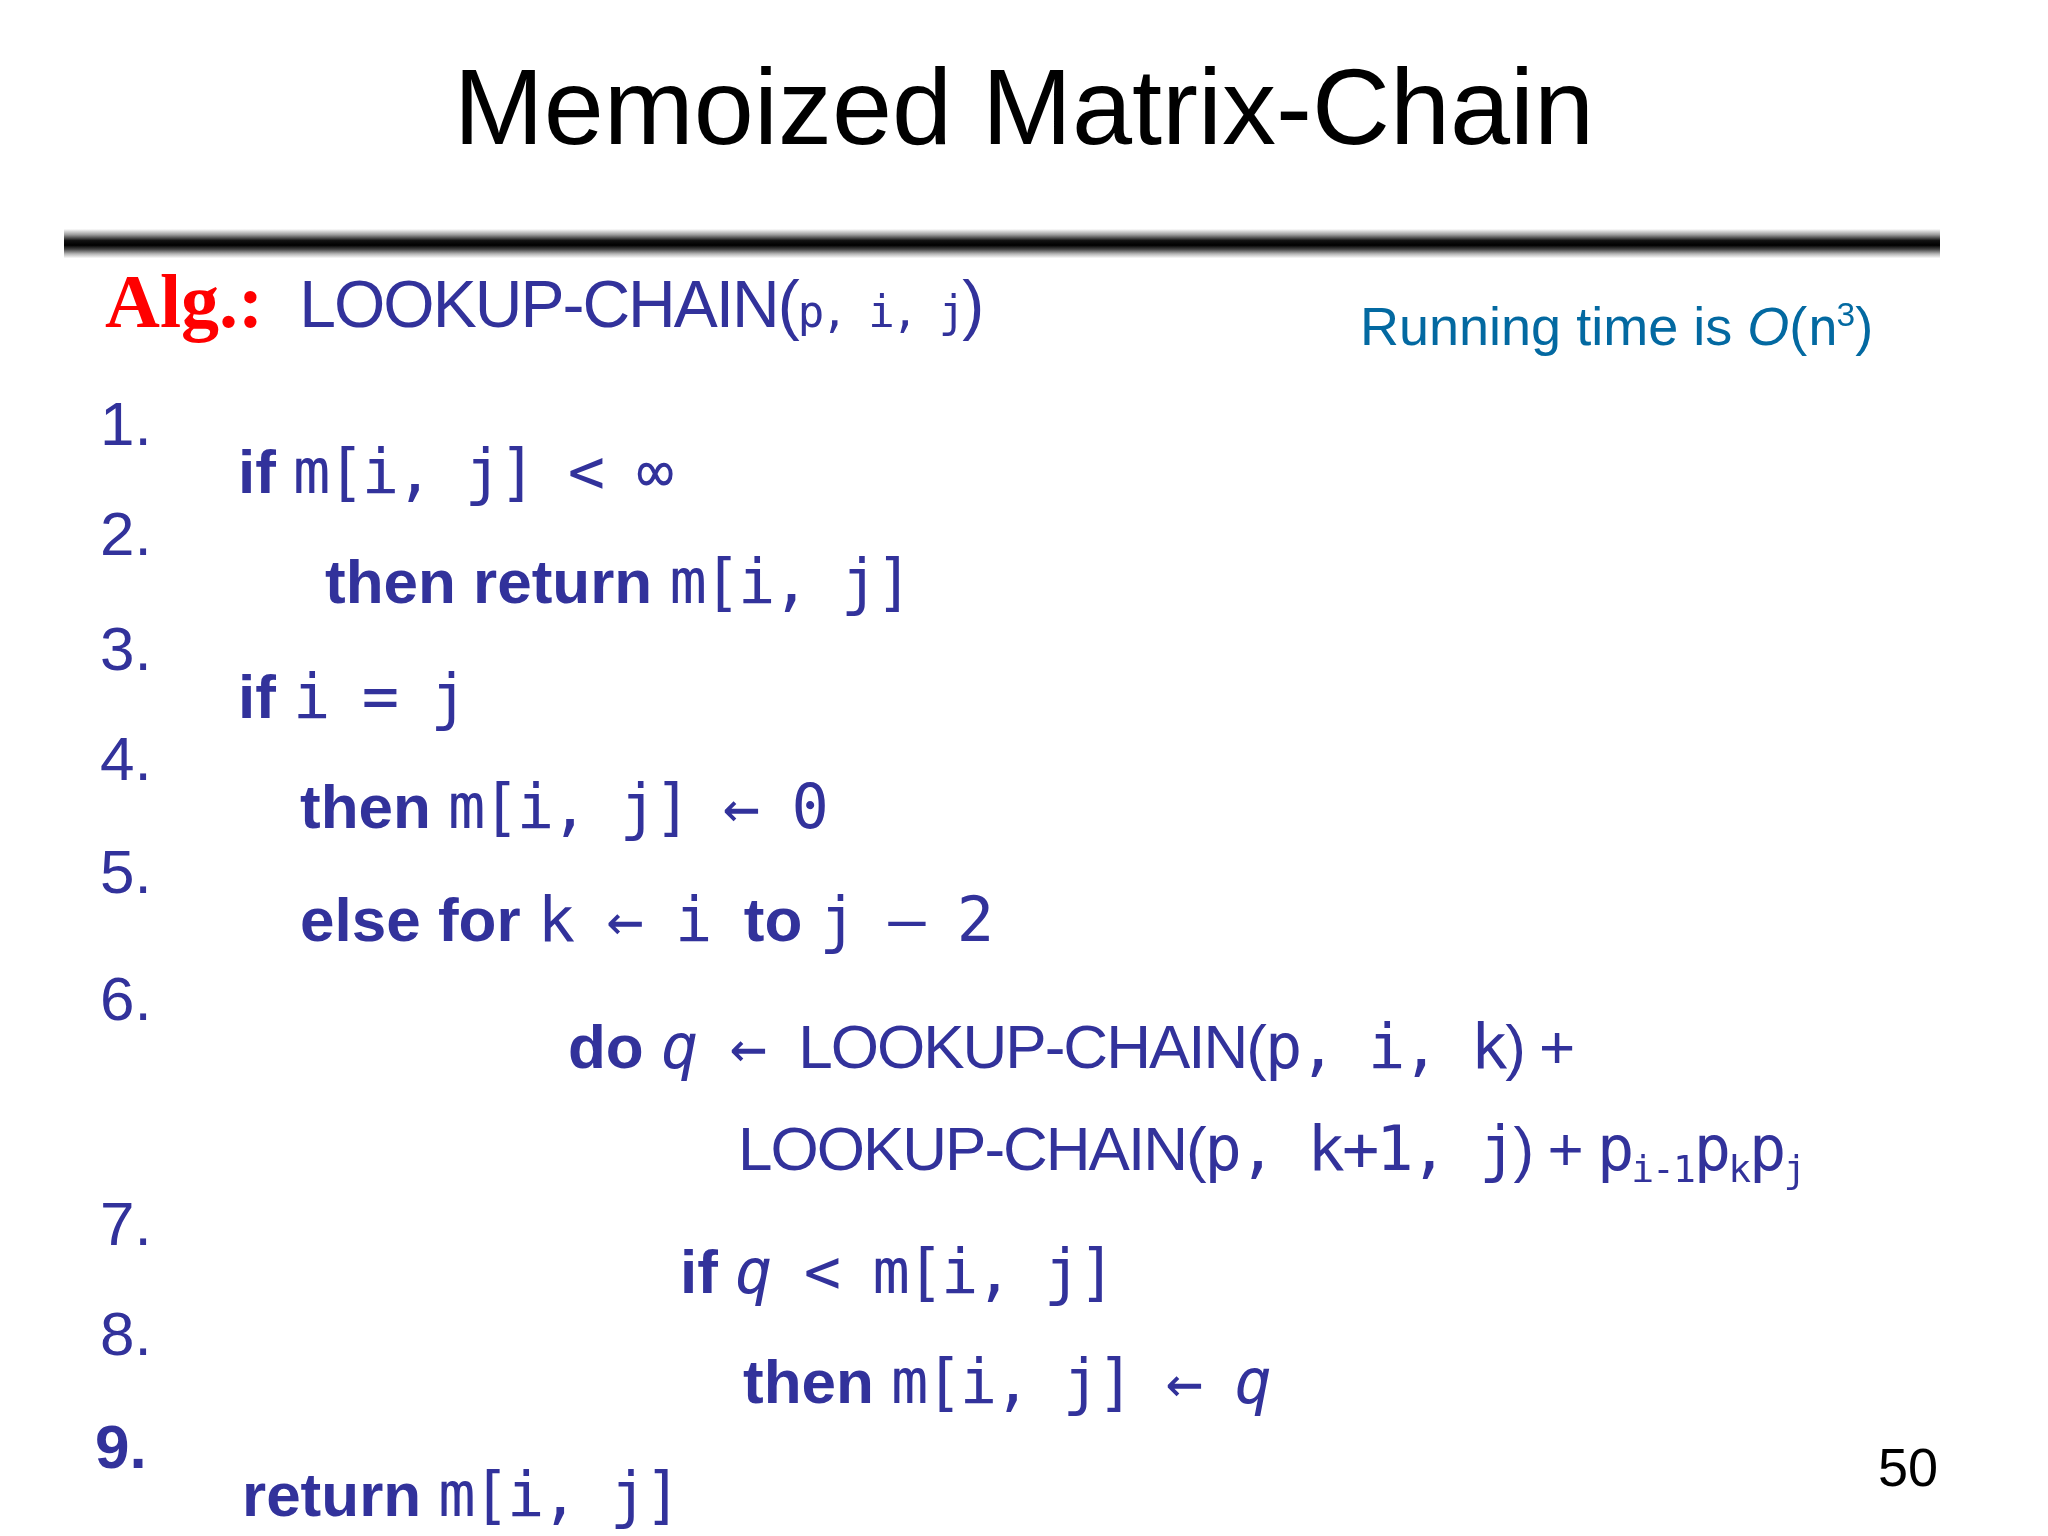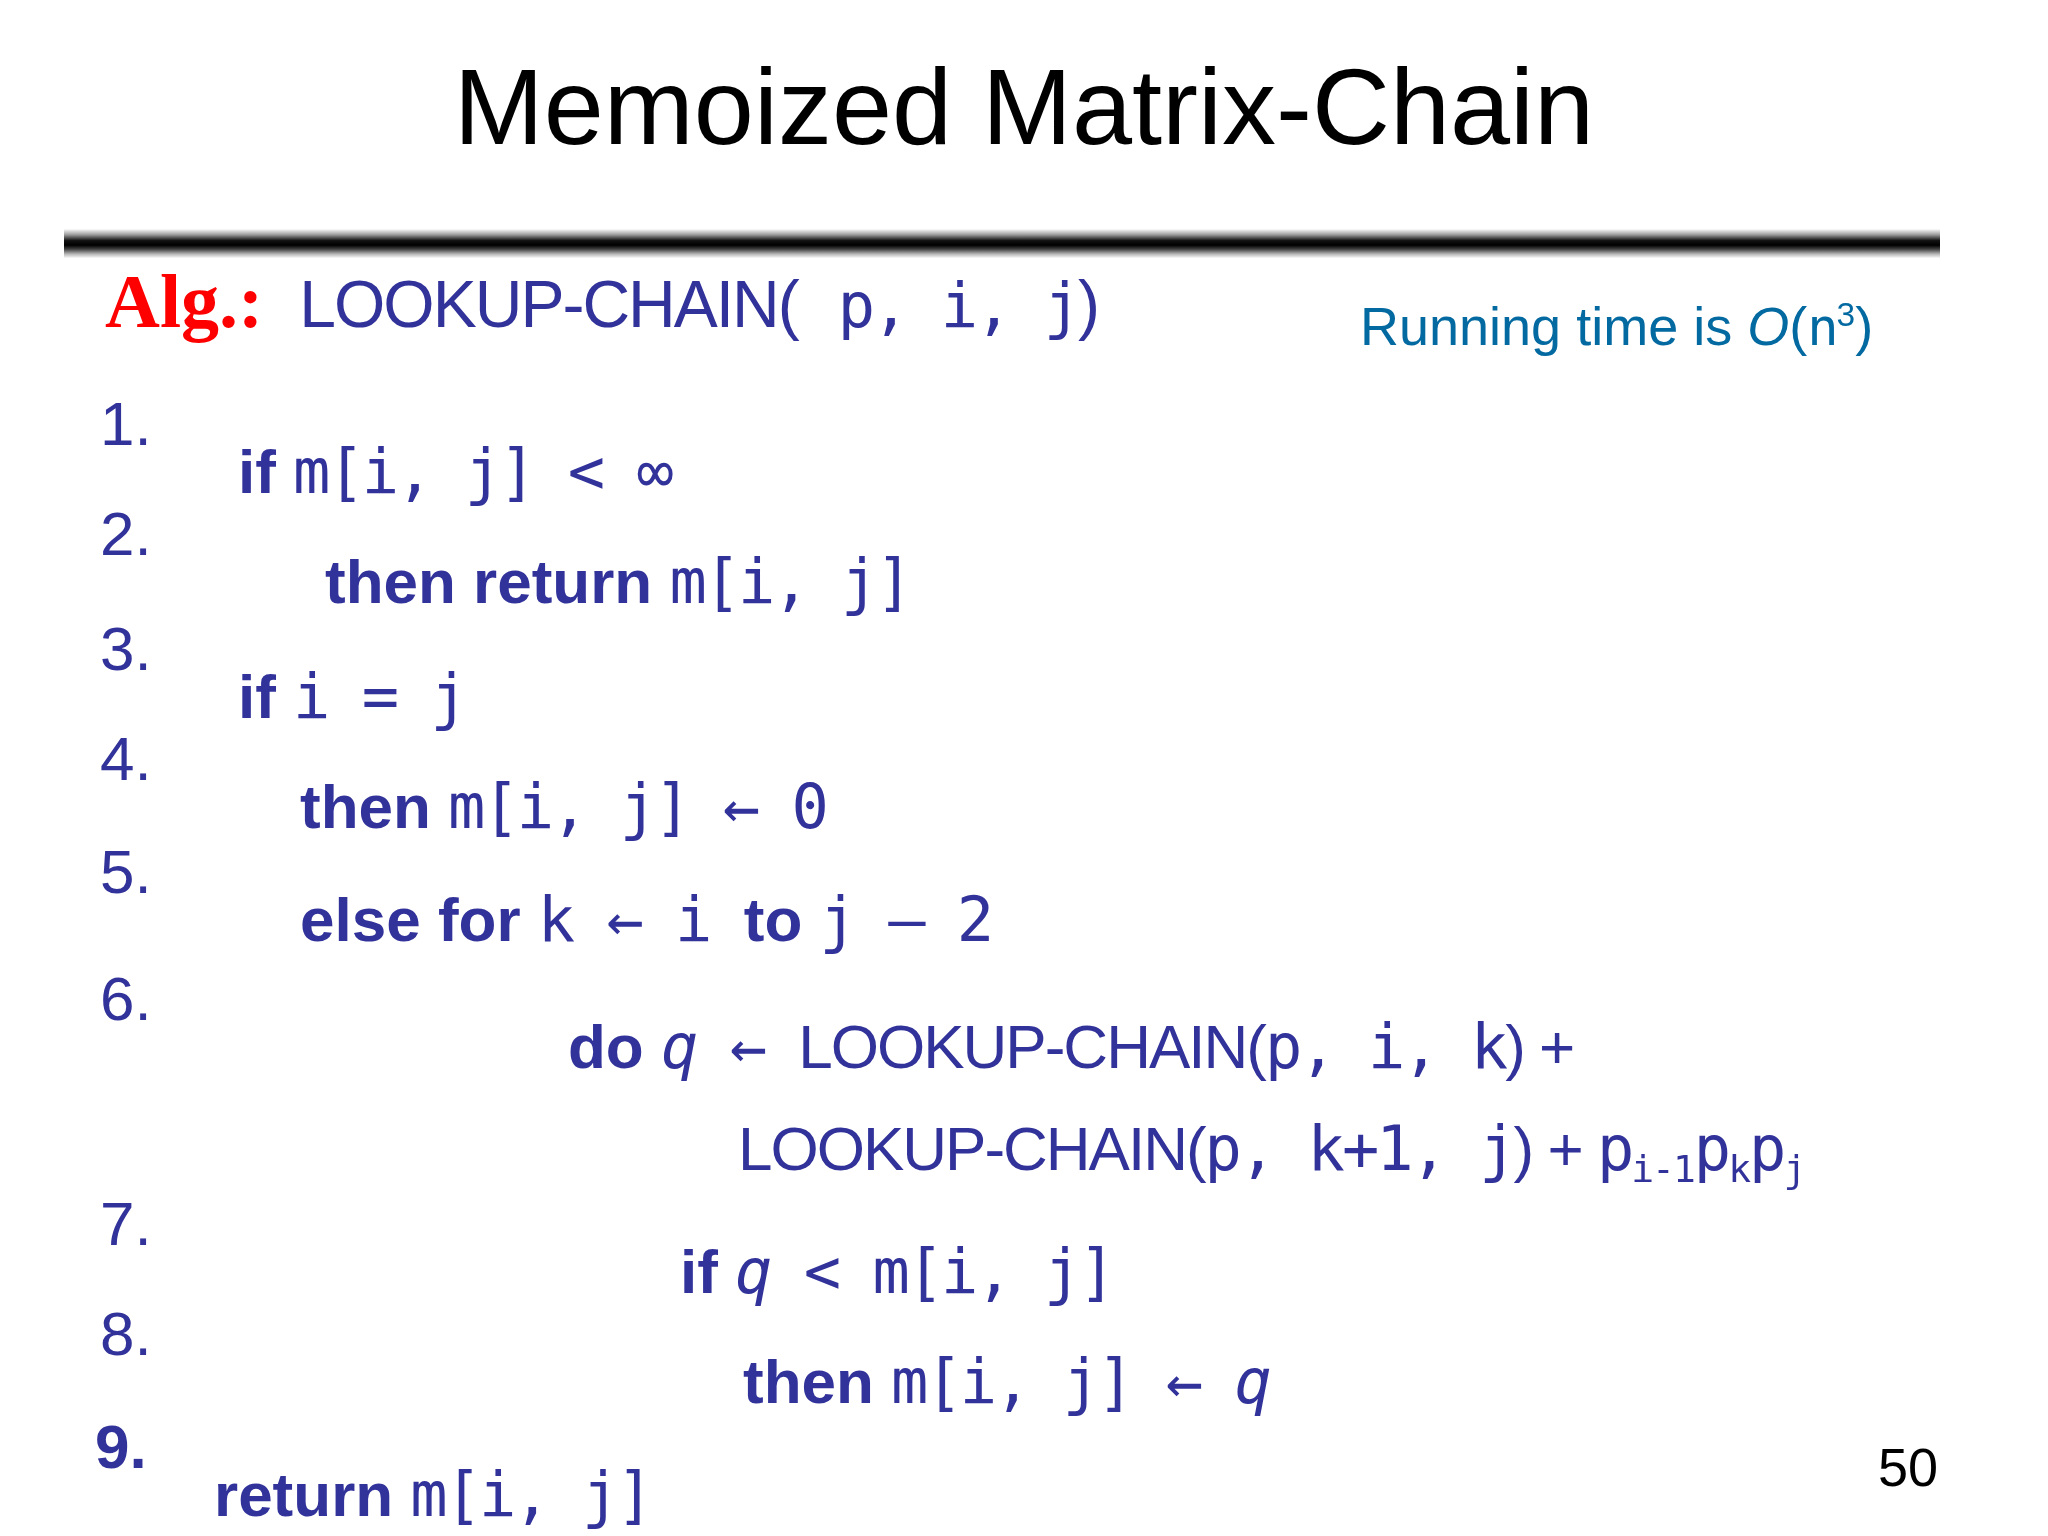--- a/index.html
+++ b/index.html
@@ -13,21 +13,21 @@
            background:linear-gradient(180deg,#fdfdfd 0%,#9a9a9a 20%,#111111 40%,#000000 56%,#444444 70%,#b5b5b5 86%,#fafafa 100%);}
 
   .alg-row{position:absolute;left:105px;top:258px;white-space:nowrap;line-height:1.15;}
   .alg-label{font-family:"Liberation Serif",serif;font-weight:bold;
              font-size:76px;color:#ff0000;margin-right:36px;}
   .fn{font-family:"Liberation Sans",sans-serif;letter-spacing:-2px;color:#32329b;}
   .cv{font-family:"DejaVu Sans Mono",monospace;letter-spacing:-3px;color:#32329b;}
   .qv{font-family:"DejaVu Sans Mono",monospace;font-style:italic;letter-spacing:-3px;color:#32329b;}
   .kw{font-family:"Liberation Sans",sans-serif;font-weight:bold;color:#32329b;}
   .alg-row .fn{font-size:66px;}
-  .alg-row .cv{font-size:62px;margin-left:40px;}
+  .alg-row .cv{font-size:44px;}
 
   .running{position:absolute;left:1360px;top:295px;font-size:54px;color:#0369a1;
            white-space:nowrap;line-height:1.15;}
   .running .it{font-style:italic;}
   .running .mono{font-family:"DejaVu Sans Mono",monospace;letter-spacing:-2px;font-size:52px;}
   .running sup{font-size:0.62em;vertical-align:super;line-height:0;}
 
   .code-line{position:absolute;left:0;width:2048px;font-size:62px;line-height:1.15;
              color:#32329b;white-space:nowrap;}
   .code-line .num{position:absolute;left:100px;top:0;font-family:"Liberation Sans",sans-serif;}
@@ -94,18 +94,18 @@
     <span class="body" style="left:680px"><span class="kw">if </span><span class="qv">q</span><span class="cv"> &lt; m[i, j]</span></span>
   </div>
 
   <div class="code-line" style="top:1298px">
     <span class="num">8.</span>
     <span class="body" style="left:743px"><span class="kw">then </span><span class="cv">m[i, j] ← </span><span class="qv">q</span></span>
   </div>
 
   <div class="code-line" style="top:1411px">
     <span class="num bold">9.</span>
-    <span class="body" style="left:214px"><span class="kw">return </span><span class="cv">m[i, j]</span></span>
+    <span class="body" style="left:242px"><span class="kw">return </span><span class="cv">m[i, j]</span></span>
   </div>
 
   <div class="page-num">50</div>
 
 </div>
 
 </body></html>

